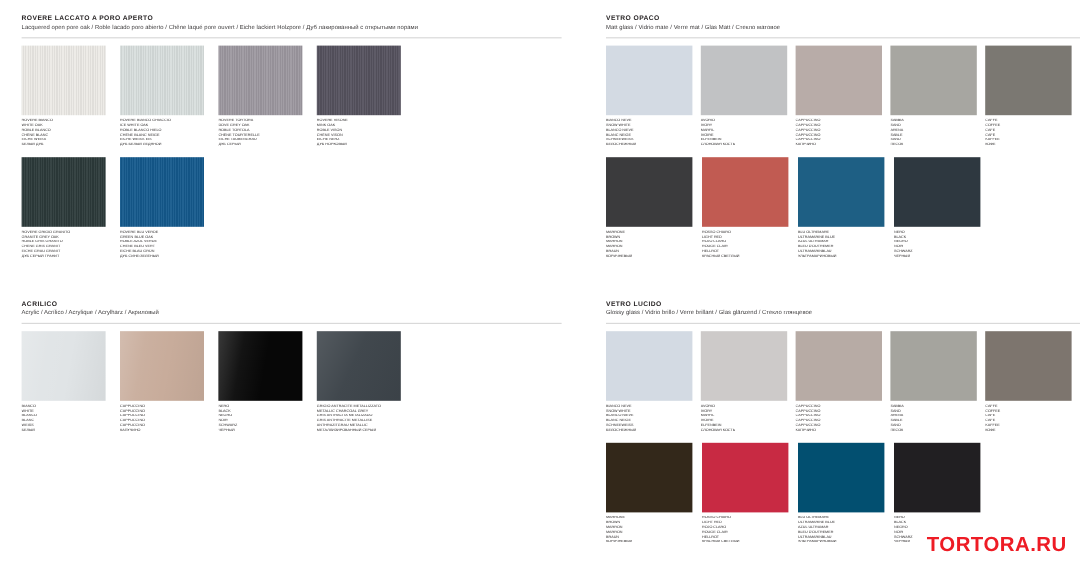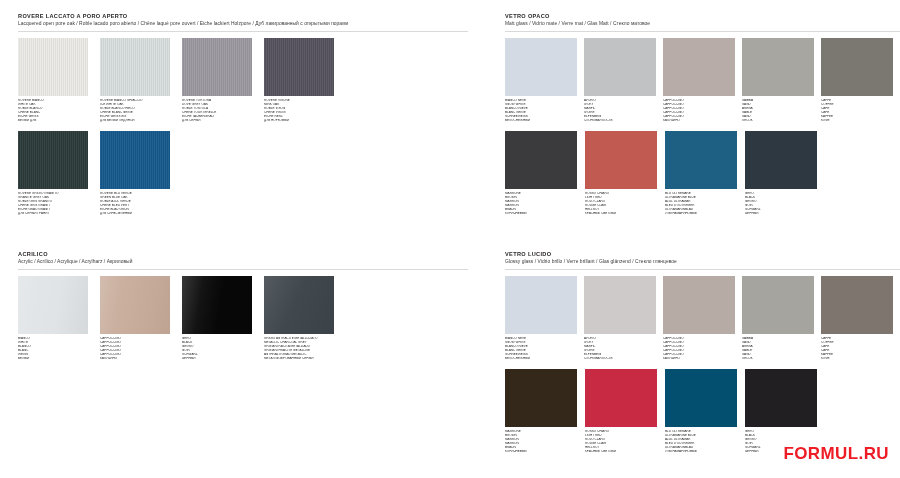--- a/index.html
+++ b/index.html
@@ -478,15 +478,15 @@
               <div>NOIR</div>
               <div>SCHWARZ</div>
               <div>ЧЁРНЫЙ</div>
             </div>
           </div>
         </div>
     </div>
 
   </div>
 
-  <div class="watermark">FORMUL.RU</div>
+  <div class="watermark">TORTORA.RU</div>
 
 </div>
 
 </body></html>

